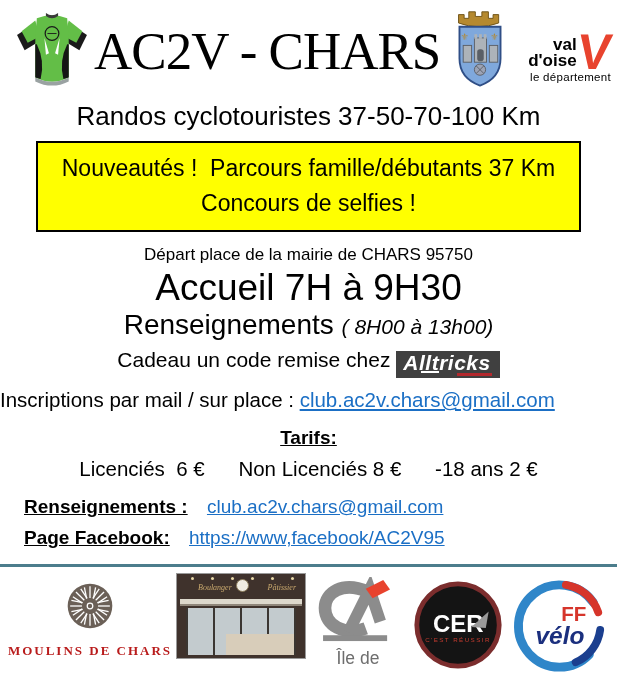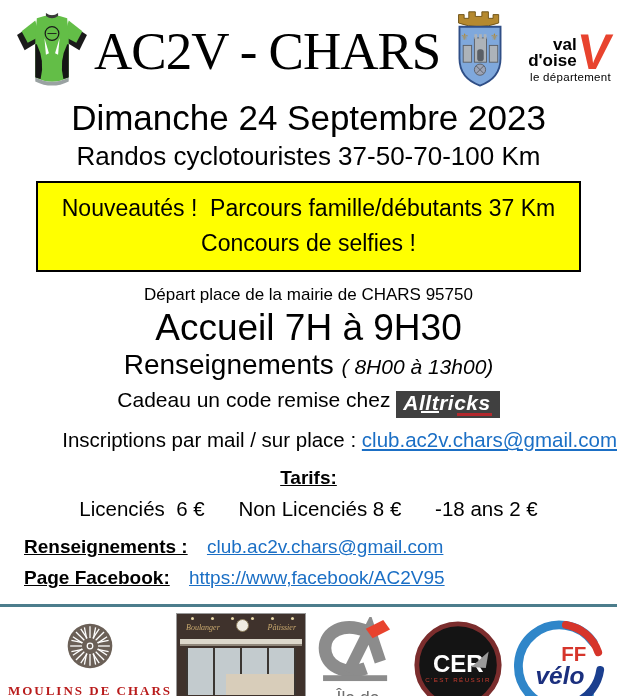--- a/index.html
+++ b/index.html
@@ -29,21 +29,21 @@
   .depart{ text-align:center; font-size:17px; margin-top:13px; }
   .accueil{ text-align:center; font-size:37px; margin-top:2px; }
   .ravito{ text-align:center; font-size:28px; margin-top:0; }
   .ravito .hours{ font-size:21px;font-style:italic; }
   .cadeau{ text-align:center; font-size:21px; margin-top:7px; }
   .alltricks{ display:inline-block; background:#404040; color:#fff; font-style:italic; font-weight:bold;
     font-size:21px; padding:0 9px 3px 7px; position:relative; letter-spacing:.5px; vertical-align:-3px; }
   .alltricks::before{ content:""; position:absolute; left:24%; bottom:5px; width:17%; height:2px; background:#fff; }
   .alltricks::after{ content:""; position:absolute; right:7%; bottom:2px; width:34%; height:3px; background:#B3282D; }
 
-  .inscr{ text-align:right; font-size:20.5px; margin-top:10px; }
+  .inscr{ text-align:left; font-size:20.5px; margin-top:10px; }
   .link{ color:#1B6FC5; text-decoration:underline; cursor:pointer; }
 
   .tarifs-title{ text-align:center; font-size:19px; font-weight:bold; text-decoration:underline; margin-top:15px; }
   .tarifs-row{ text-align:center; font-size:20.5px; margin-top:8px; }
   .tarifs-row .t{ margin:0 14px; }
 
   .contact{ margin:15px 0 0 24px; font-size:19px; }
   .contact + .contact{ margin-top:9px; }
   .clabel{ font-weight:bold; text-decoration:underline; margin-right:14px; }
 
@@ -55,21 +55,21 @@
   .moulins svg{ width:62px; height:62px; }
   .m-name{ font-family:"Liberation Serif", serif; font-weight:bold; font-size:13px; letter-spacing:2px;
     color:#b91c1c; margin-top:2px; white-space:nowrap; }
 
   .bak{ width:134px; text-align:center; }
   .photo{ position:relative; width:130px; height:86px; background:#3F322C; margin:0 auto; border:1px solid #999; overflow:hidden; }
   .lights{ position:absolute; top:3px; left:14px; width:3px; height:3px; border-radius:50%; background:#E8D9A8;
     box-shadow:20px 0 #E8D9A8, 40px 0 #E8D9A8, 60px 0 #E8D9A8, 80px 0 #E8D9A8, 100px 0 #E8D9A8; }
   .sign-l,.sign-r{ position:absolute; top:9px; color:#C9A96E; font-size:8px; font-style:italic;
     font-family:"Liberation Serif", serif; }
-  .sign-l{ left:9px; } .sign-r{ right:9px; }
+  .sign-l{ left:21px; } .sign-r{ right:9px; }
   .medal{ position:absolute; top:5px; left:59px; width:13px; height:13px; border-radius:50%;
     background:#EFEBE2; border:1px solid #8a7a5a; }
   .awning{ position:absolute; top:25px; left:3px; right:3px; height:7px; background:#DDD8CC;
     border-bottom:2px solid #8f867a; }
   .win{ position:absolute; top:34px; left:9px; right:9px; bottom:3px; background:#C3CBCE; }
   .win::before{ content:""; position:absolute; inset:0;
     background:repeating-linear-gradient(90deg, rgba(35,28,22,.85) 0 2px, transparent 2px 27px); }
   .case{ position:absolute; right:2px; bottom:0; width:62%; height:45%; background:#D8CDBA; }
 
   .ca{ width:100px; text-align:center; padding-top:4px; }
@@ -128,21 +128,20 @@
         <div class="vd-words">
           <div>val</div>
           <div>d'oise</div>
         </div>
         <div class="vd-letter">V</div>
       </div>
       <div class="vd-dept">le département</div>
     </div>
   </div>
 
-  <div class="dateline">Dimanche 24 Septembre 2023</div>
   <div class="randos">Randos cyclotouristes 37-50-70-100 Km</div>
 
   <div class="news">
     <div class="pre">Nouveautés !  Parcours famille/débutants 37 Km</div>
     <div>Concours de selfies !</div>
   </div>
 
   <div class="depart">Départ place de la mairie de CHARS 95750</div>
   <div class="accueil">Accueil 7H à 9H30</div>
   <div class="ravito">

